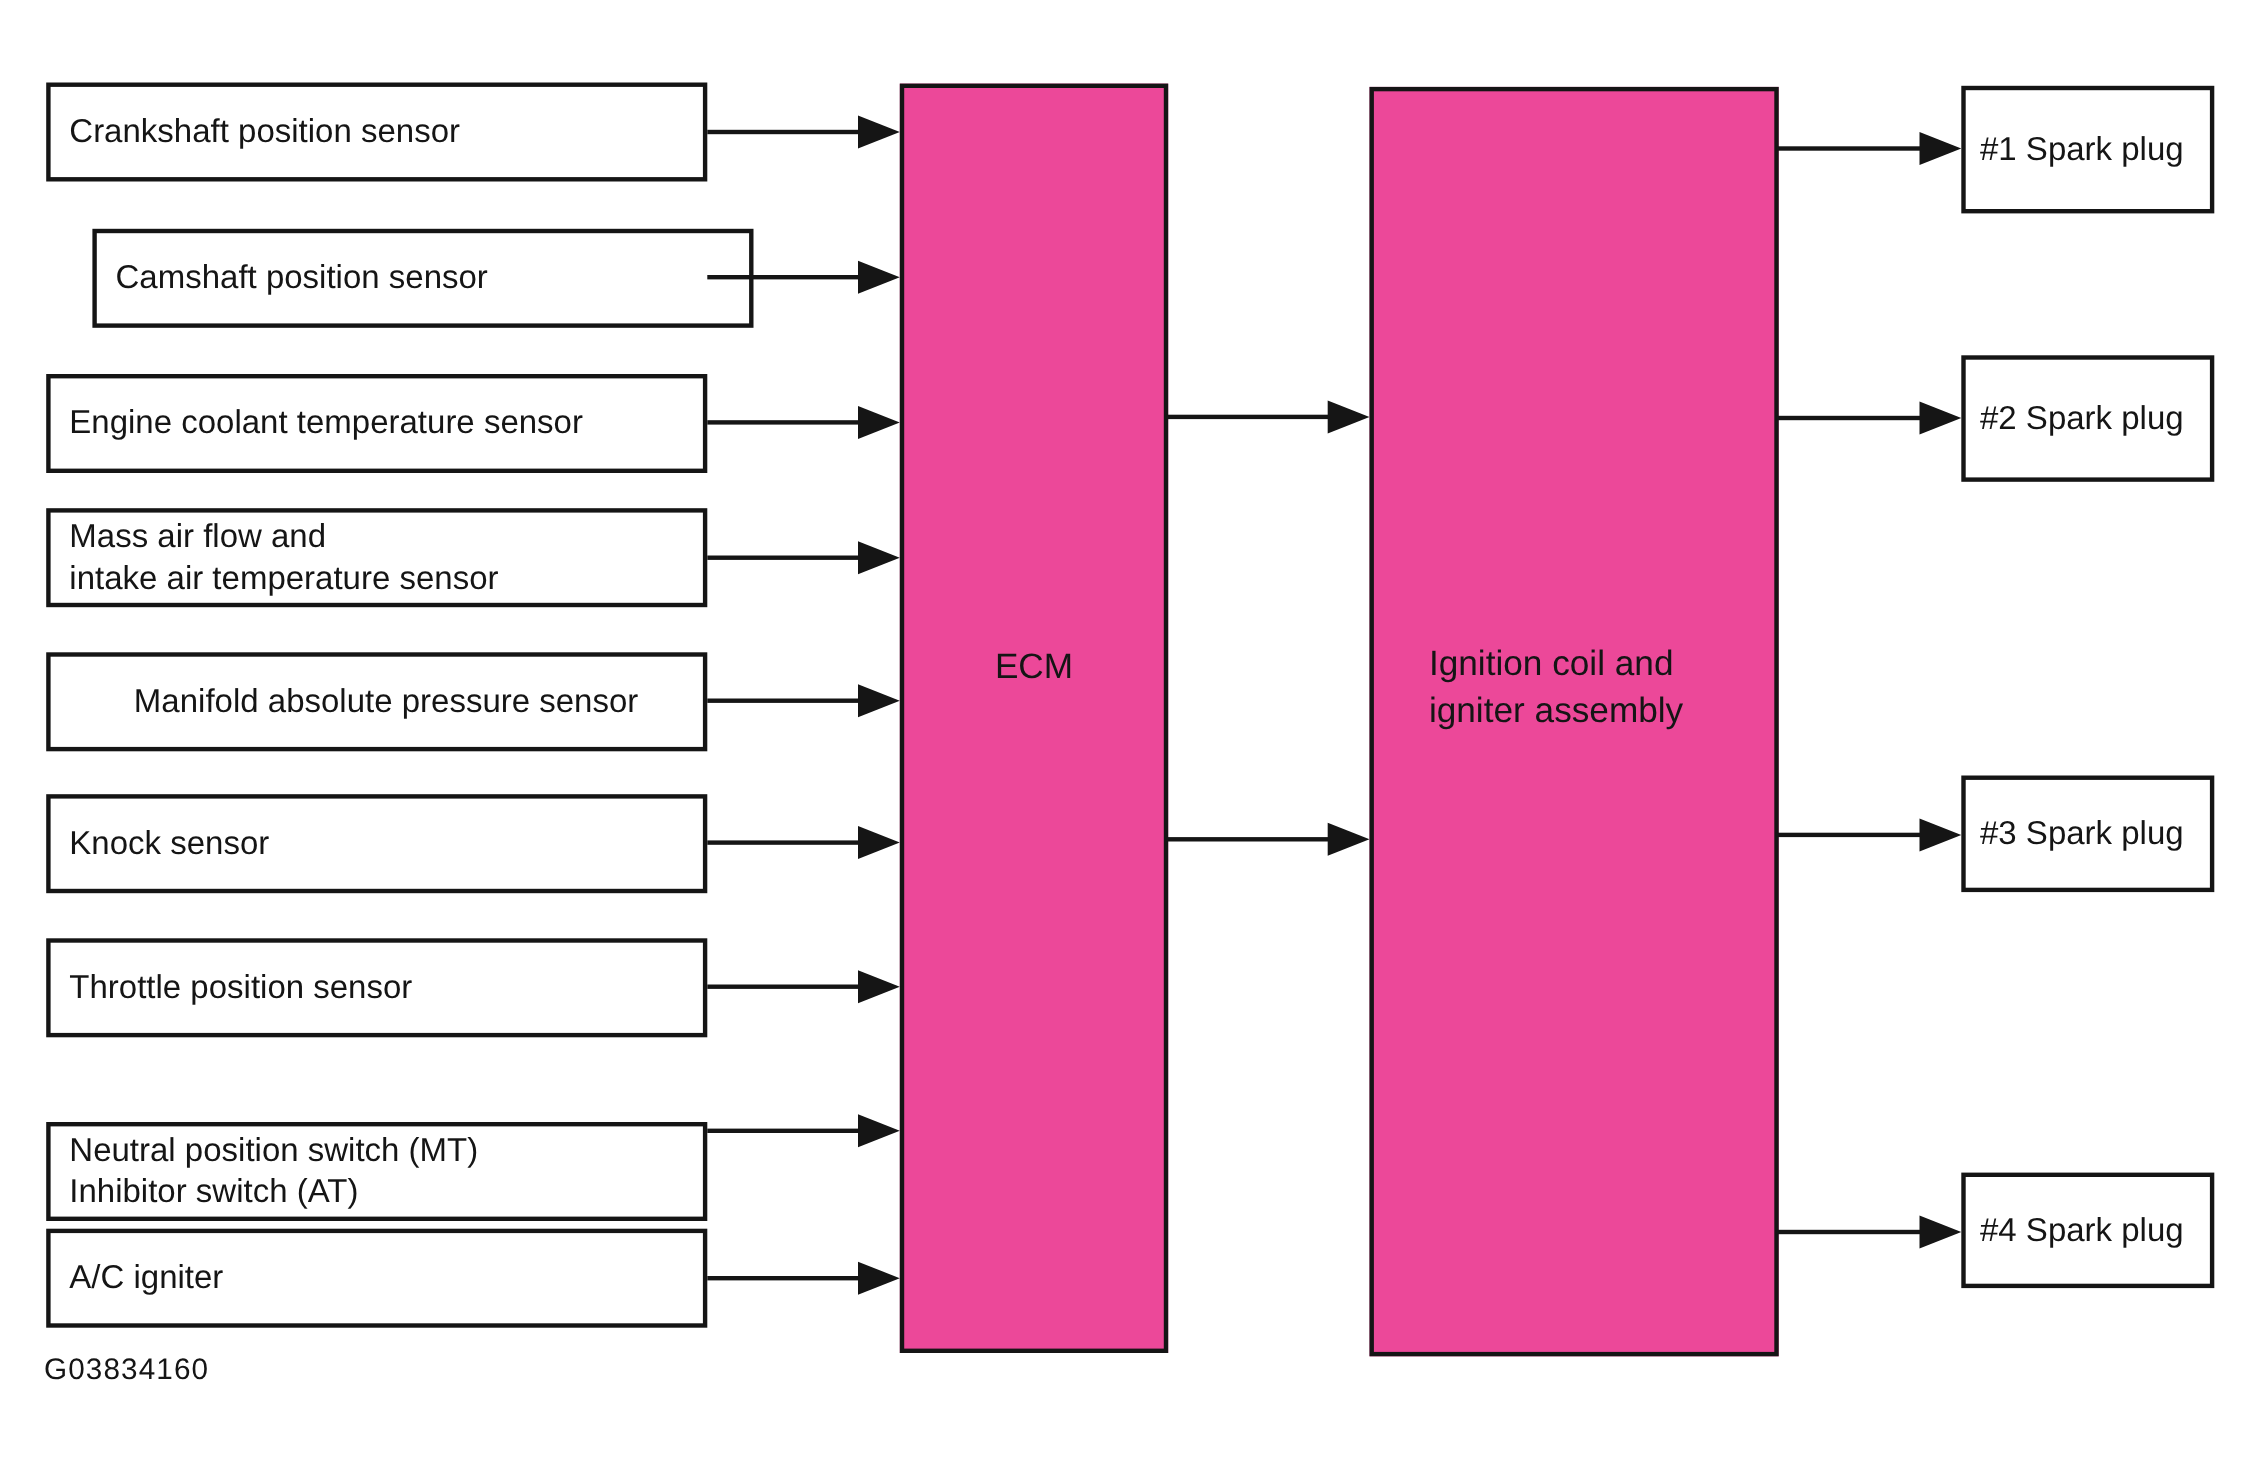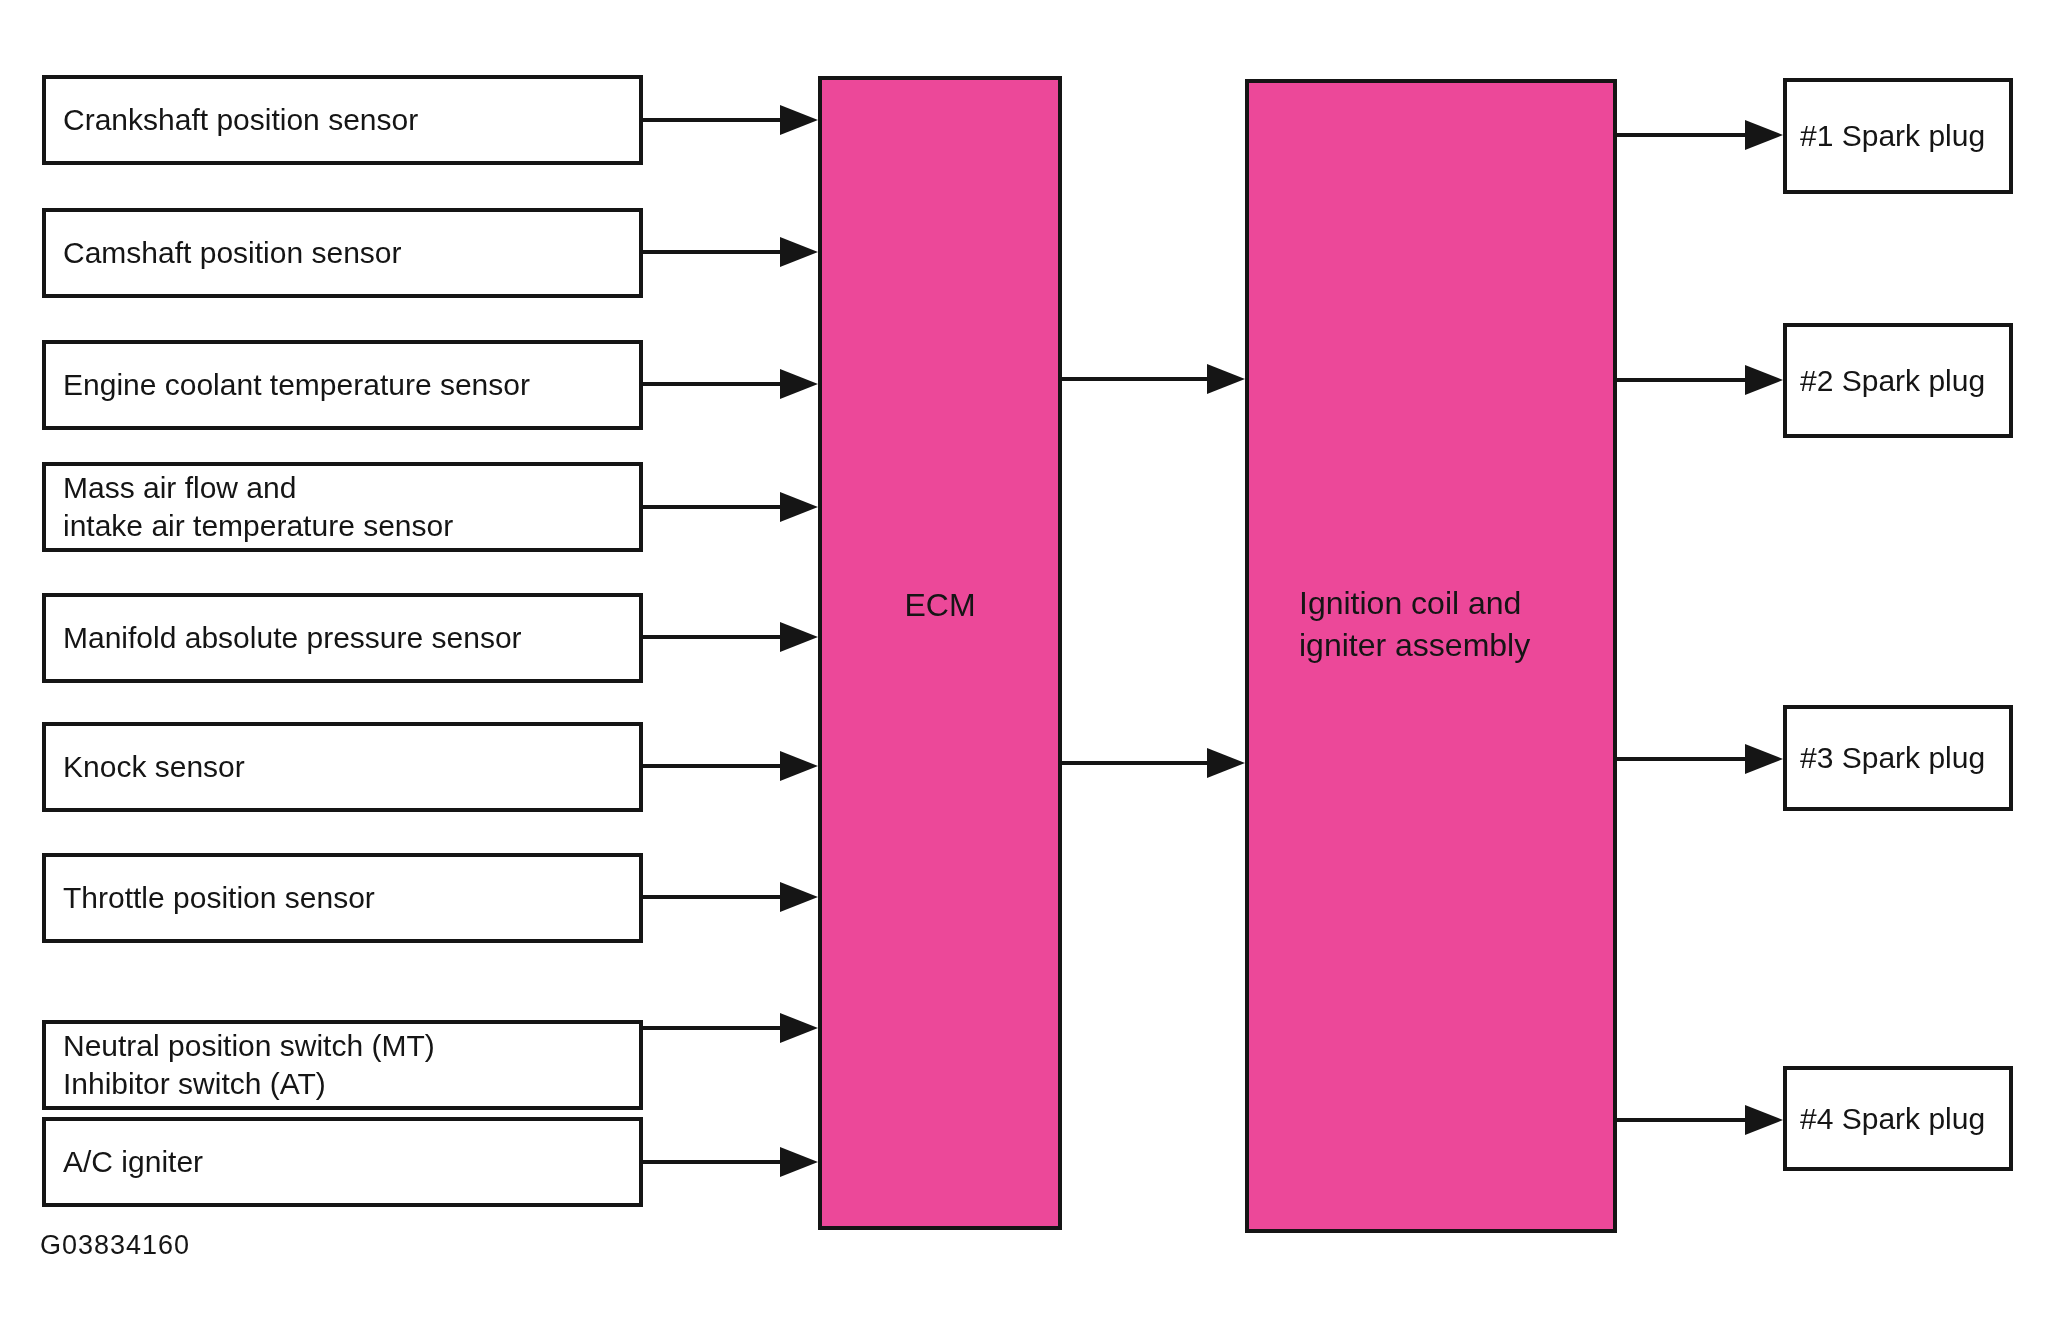--- a/index.html
+++ b/index.html
@@ -94,31 +94,31 @@
   }
 </style>
 </head>
 <body>
 
 <div class="canvas">
 
   <div class="box sensor" style="top:75px;">
     <span>Crankshaft position sensor</span>
   </div>
-  <div class="box sensor" style="top:208px;">
+  <div class="box sensor" style="top:208px;margin-left:42px;">
     <span>Camshaft position sensor</span>
   </div>
   <div class="box sensor" style="top:340px;">
     <span>Engine coolant temperature sensor</span>
   </div>
   <div class="box sensor" style="top:462px;">
     <span>Mass air flow and
 intake air temperature sensor</span>
   </div>
-  <div class="box sensor" style="top:593px;">
+  <div class="box sensor" style="top:593px;justify-content:center;">
     <span>Manifold absolute pressure sensor</span>
   </div>
   <div class="box sensor" style="top:722px;">
     <span>Knock sensor</span>
   </div>
   <div class="box sensor" style="top:853px;">
     <span>Throttle position sensor</span>
   </div>
   <div class="box sensor" style="top:983px;margin-top:37px;">
     <span>Neutral position switch (MT)

